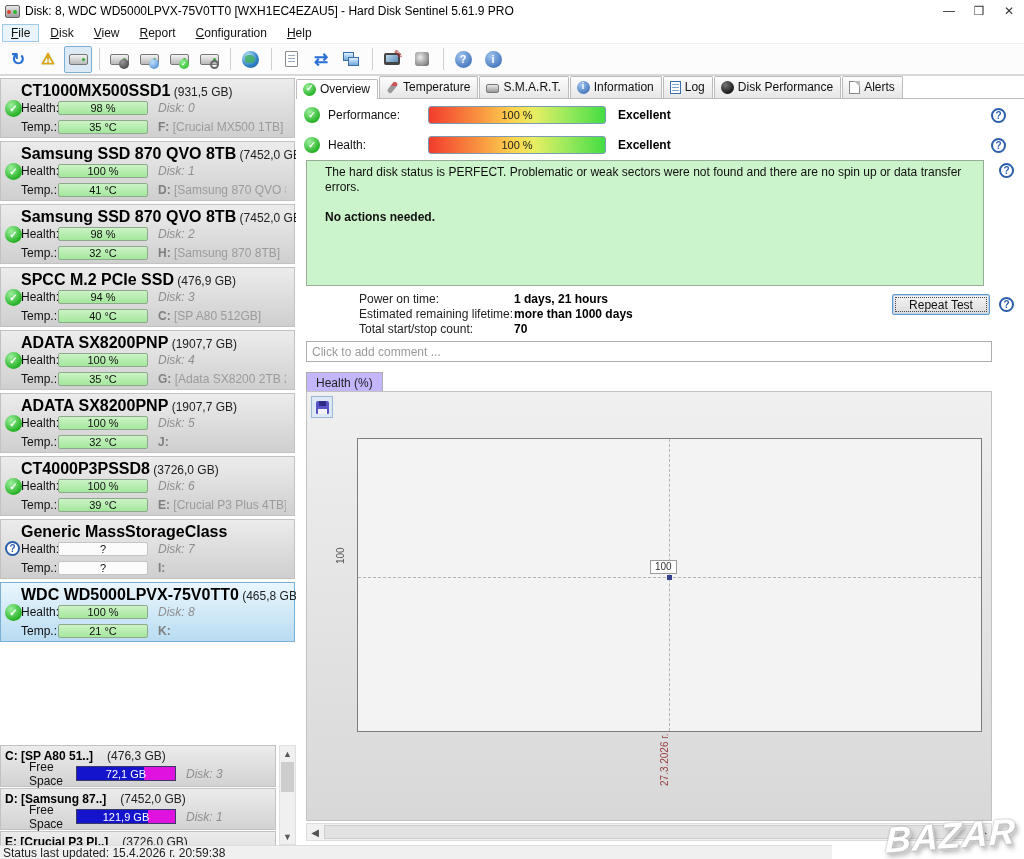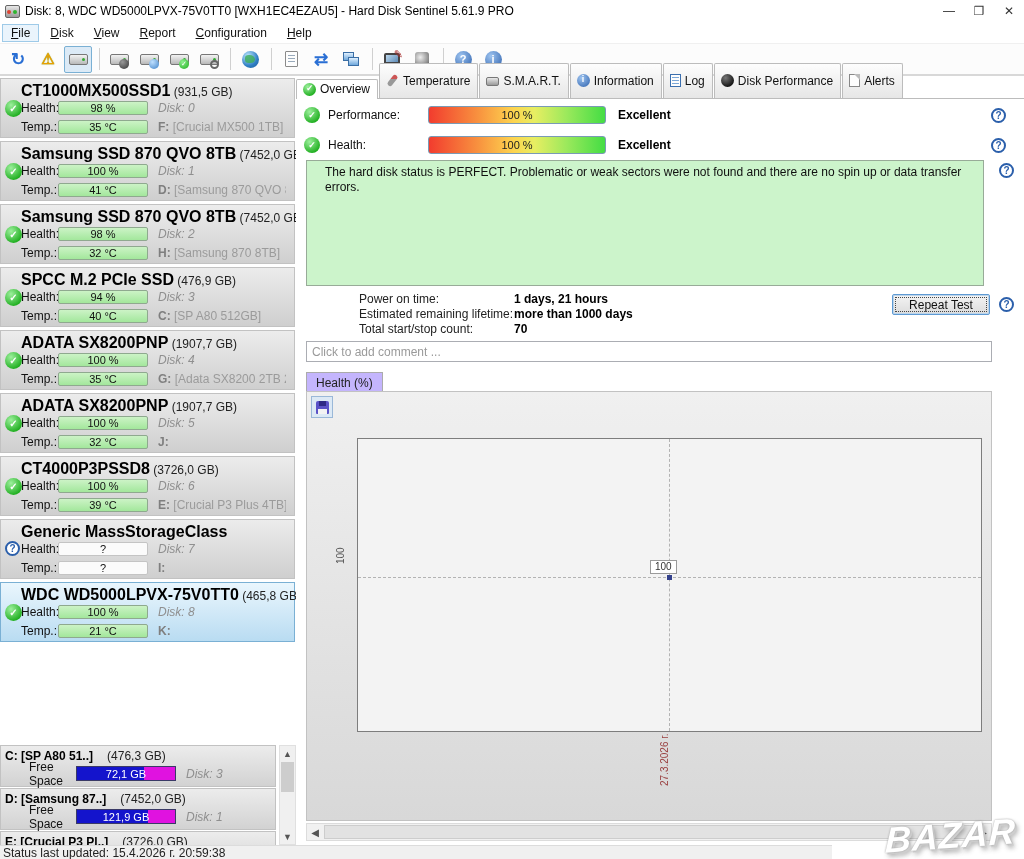--- a/index.html
+++ b/index.html
@@ -121,21 +121,21 @@
   
   #statusbar { position:absolute; left:0; top:845px; width:832px; height:14px; background:#f0f0f0;
     border-top:1px solid #dcdcdc; padding-left:3px; font-size:12px; color:#222; line-height:14px; }
 
   
   #main { position:absolute; left:296px; top:78px; width:728px; height:767px; background:#fff; }
   #tabbar { position:absolute; left:0; top:2px; height:19px; display:flex; align-items:flex-end; width:728px;
     border-bottom:1px solid #bcbcbc; }
   .tab { display:flex; align-items:center; gap:4px; padding:2px 7px 3px 6px; margin-right:1px;
     border:1px solid #bcbcbc; border-bottom:none; border-radius:2px 2px 0 0;
-    background:linear-gradient(#fdfdfd,#e6e6e6); height:35px; color:#111; white-space:nowrap; }
+    background:linear-gradient(#fdfdfd,#e6e6e6); height:22px; color:#111; white-space:nowrap; }
   .tab.active { background:#fff; height:20px; margin-bottom:-1px; font-weight:normal; }
   .tab-ico { width:13px; height:13px; position:relative; display:inline-block; }
   .tab-ico[data-icon="overview"] { border-radius:50%; background:radial-gradient(circle at 35% 30%,#9df09d,#1fae1f 75%); }
   .tab-ico[data-icon="overview"]::after { content:"✓"; position:absolute; left:3px; top:0px; color:#fff; font-size:9px; font-weight:bold; }
   .tab-ico[data-icon="temperature"] { background:linear-gradient(135deg,#c55 40%,#999 40%); width:5px; height:13px;
     transform:rotate(38deg); border-radius:3px; margin:0 4px; }
   .tab-ico[data-icon="smart"] { background:linear-gradient(#e8e8e8,#9a9a9a); border:1px solid #777; height:9px; margin-top:2px; border-radius:2px; }
   .tab-ico[data-icon="information"] { border-radius:50%; background:radial-gradient(circle at 35% 30%,#9ec4f0,#2b5fab); }
   .tab-ico[data-icon="information"]::after { content:"i"; position:absolute; left:5px; top:0; color:#fff; font-size:9px; font-weight:bold; }
   .tab-ico[data-icon="log"] { background:#fdfdfd; border:1px solid #3b6fae; width:11px; }
@@ -625,20 +625,21 @@
     <span class="gauge-label">Health:</span>
     <span class="grad-bar">
         <span>100 %</span>
       </span>
     <span class="rating">Excellent</span>
     <span class="help help-right">?</span>
   </div>
 
   <div id="status-box">
     <div>The hard disk status is PERFECT. Problematic or weak sectors were not found and there are no spin up or data transfer errors.</div>
+    <div class="bold-line">No actions needed.</div>
   </div>
   <span class="help help-right" style="top:85px;">?</span>
 
   <div class="info-block">
     <div class="info-row">
       <span class="info-label">Power on time:</span>
       <span class="info-value">1 days, 21 hours</span>
     </div>
     <div class="info-row">
       <span class="info-label">Estimated remaining lifetime:</span>

